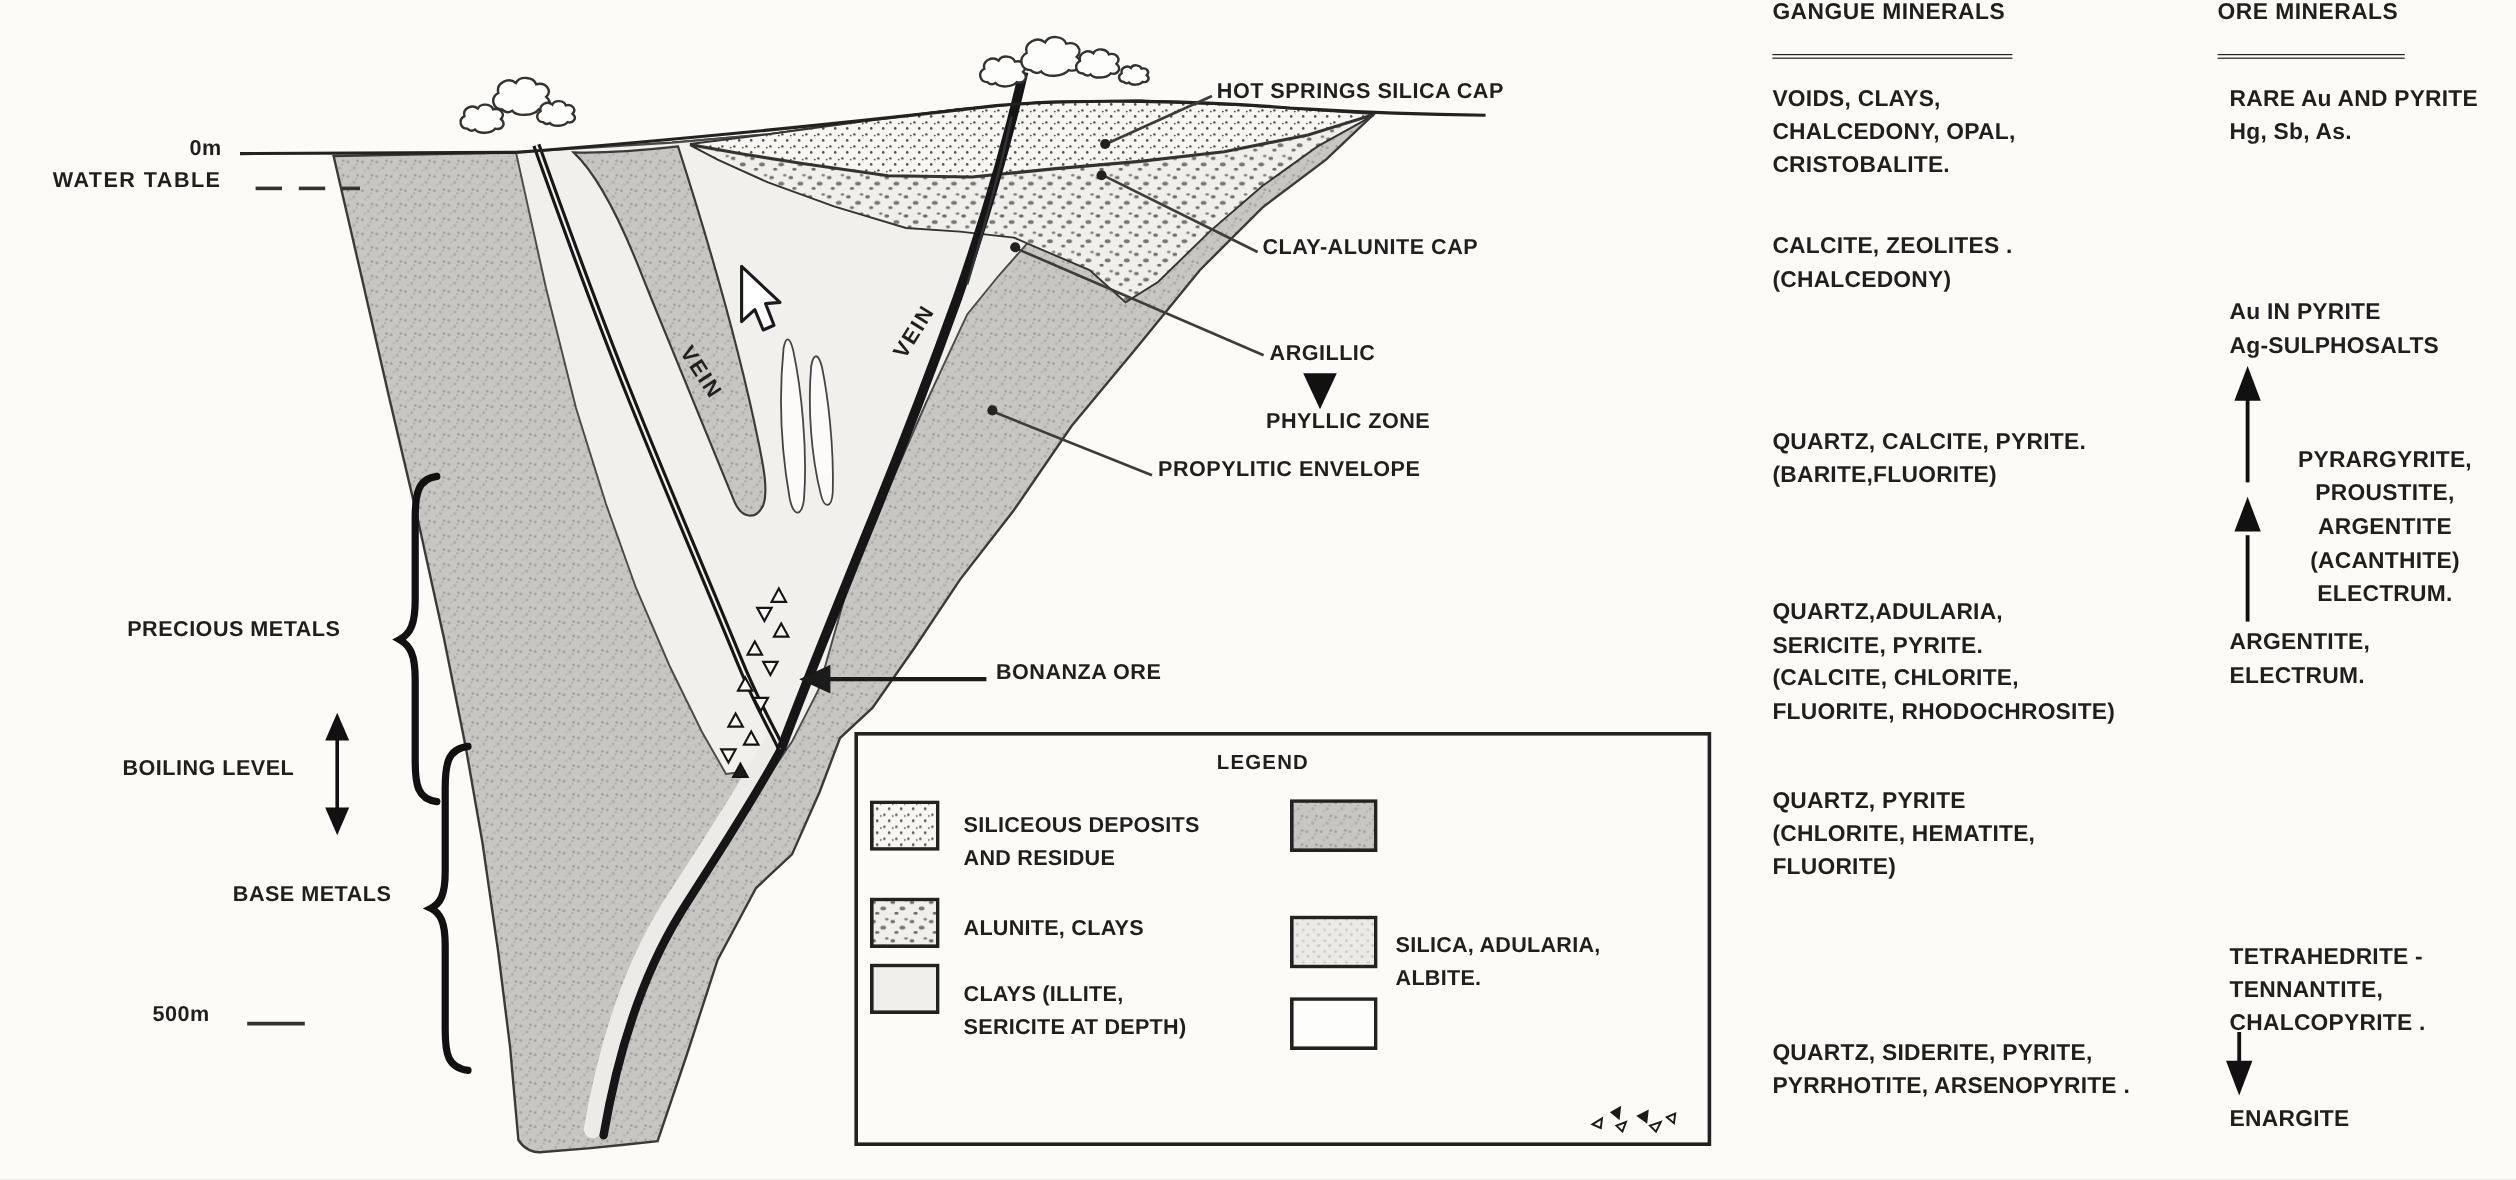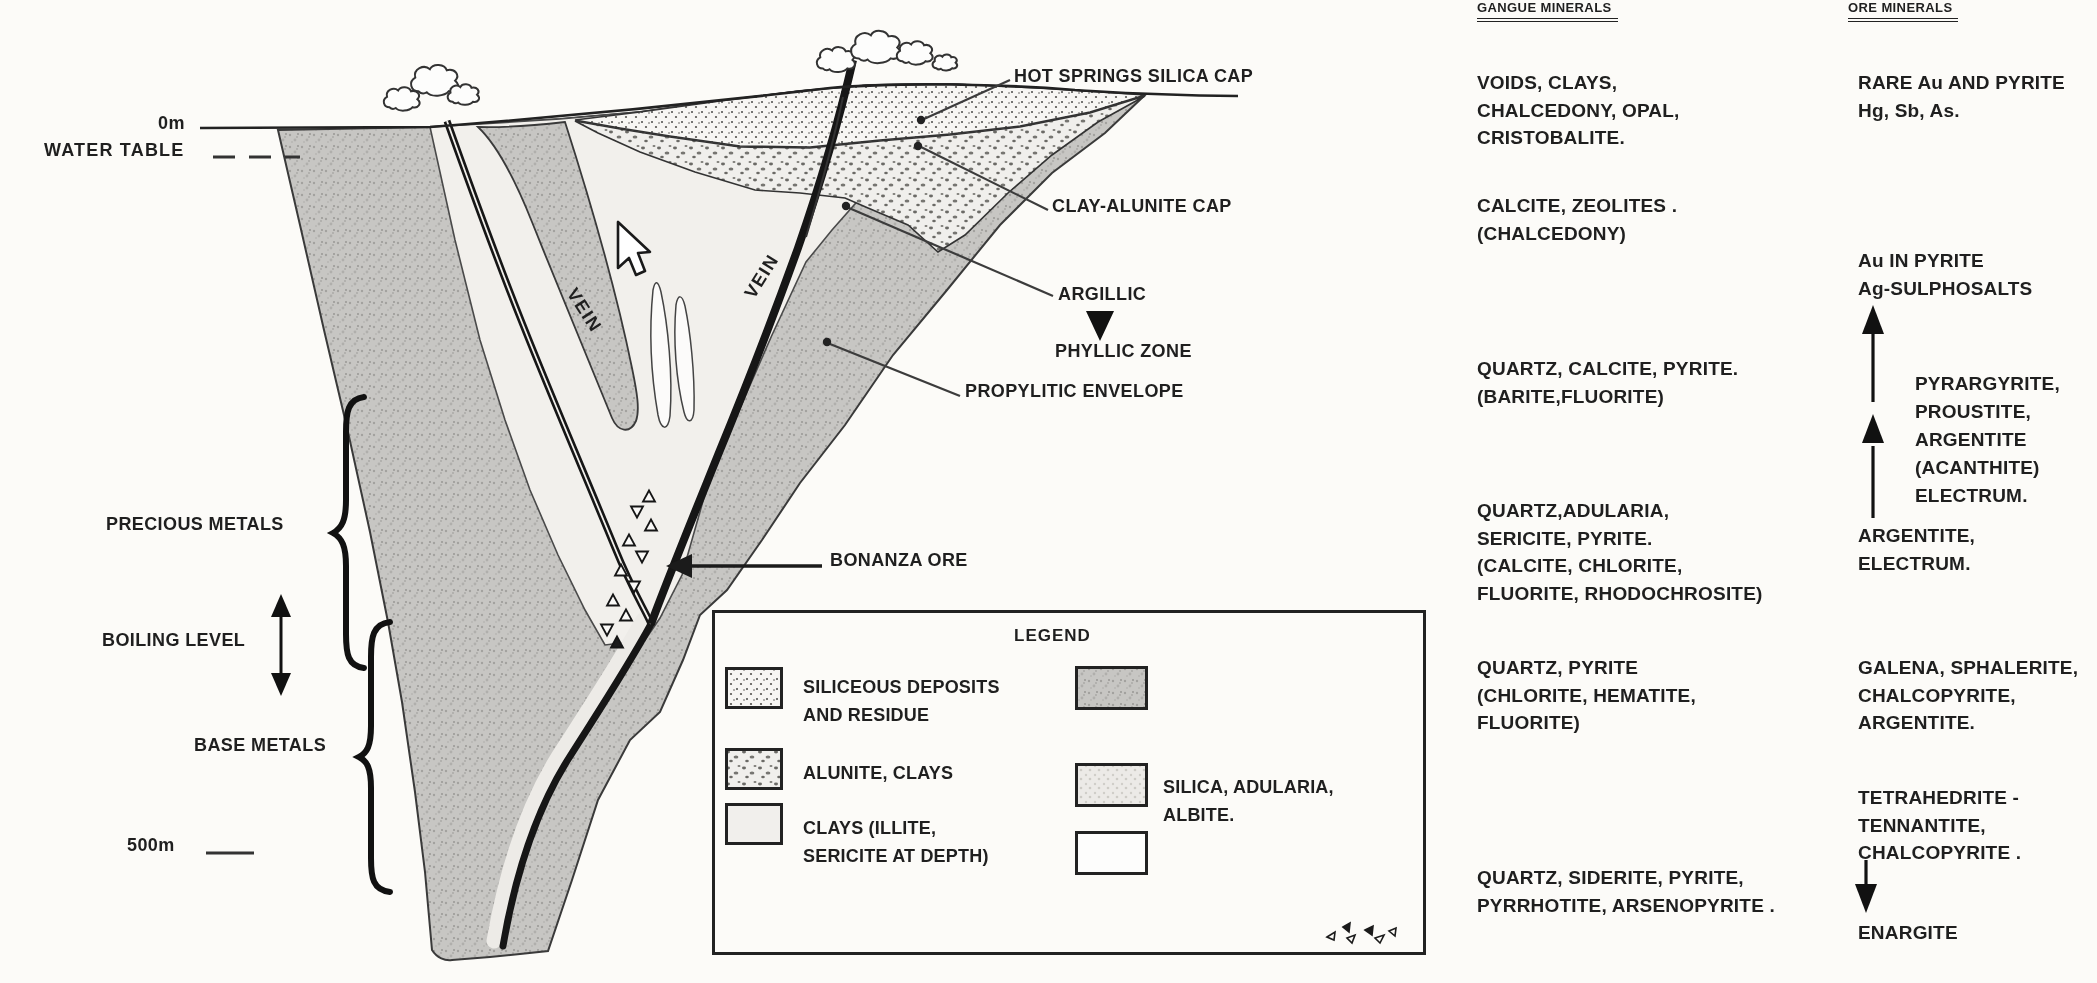--- a/index.html
+++ b/index.html
@@ -2,22 +2,22 @@
 <html><head>
 <meta charset="utf-8">
 <style>
   html,body{margin:0;padding:0;background:#e8e8e8;}
   .stage{position:relative;width:2097px;height:983px;background:#fcfbf8;overflow:hidden;
          font-family:"Liberation Sans","DejaVu Sans",sans-serif;color:#1f1f1f;}
   .art{position:absolute;left:0;top:0;}
   .lbl{position:absolute;font-weight:bold;font-size:18px;letter-spacing:.4px;white-space:nowrap;}
   .lines{white-space:pre-line;}
   .col-entry{position:absolute;font-weight:bold;font-size:19px;line-height:27.5px;letter-spacing:.2px;}
-  .col-header{position:absolute;font-weight:bold;font-size:13px;letter-spacing:.4px;
-              border-bottom:4px double #222;padding:0 6px 3px 0;}
+  .col-header{position:absolute;font-weight:bold;font-size:19px;letter-spacing:.4px;
+              border-bottom:4px double #222;padding:0 6px 23px 0;}
   .vein-lbl{position:absolute;font-weight:bold;font-size:18px;letter-spacing:1.5px;}
   .legend-box{position:absolute;left:712px;top:610px;width:714px;height:345px;
               border:3px solid #222;background:#fcfbf8;box-sizing:border-box;padding-left:40px;}
   .legend-title{position:absolute;font-weight:bold;font-size:17px;letter-spacing:1px;}
   .legend-item-text{position:absolute;font-weight:bold;font-size:18px;line-height:28px;letter-spacing:.2px;}
   .swatch{position:absolute;}
 </style>
 </head>
 <body>
 
@@ -246,28 +246,25 @@
   <div class="col-entry lines" style="left:1477px;top:654px;">QUARTZ, PYRITE
 (CHLORITE, HEMATITE,
 FLUORITE)</div>
   <div class="col-entry lines" style="left:1477px;top:864px;">QUARTZ, SIDERITE, PYRITE,
 PYRRHOTITE, ARSENOPYRITE .</div>
 
   <div class="col-entry lines" style="left:1858px;top:69px;">RARE Au AND PYRITE
 Hg, Sb, As.</div>
   <div class="col-entry lines" style="left:1858px;top:247px;">Au IN PYRITE
 Ag-SULPHOSALTS</div>
-  <div class="col-entry lines" style="left:1915px;top:370px;line-height:28px;">PYRARGYRITE,
+  <div class="col-entry lines" style="left:1915px;top:370px;line-height:28px;text-align:center;">PYRARGYRITE,
 PROUSTITE,
 ARGENTITE
 (ACANTHITE)
 ELECTRUM.</div>
   <div class="col-entry lines" style="left:1858px;top:522px;">ARGENTITE,
 ELECTRUM.</div>
-  <div class="col-entry lines" style="left:1858px;top:654px;">GALENA, SPHALERITE,
-CHALCOPYRITE,
-ARGENTITE.</div>
   <div class="col-entry lines" style="left:1858px;top:784px;">TETRAHEDRITE -
 TENNANTITE,
 CHALCOPYRITE .</div>
   <div class="col-entry lines" style="left:1858px;top:919px;">ENARGITE</div>
 
 </div>
 
 </body></html>

